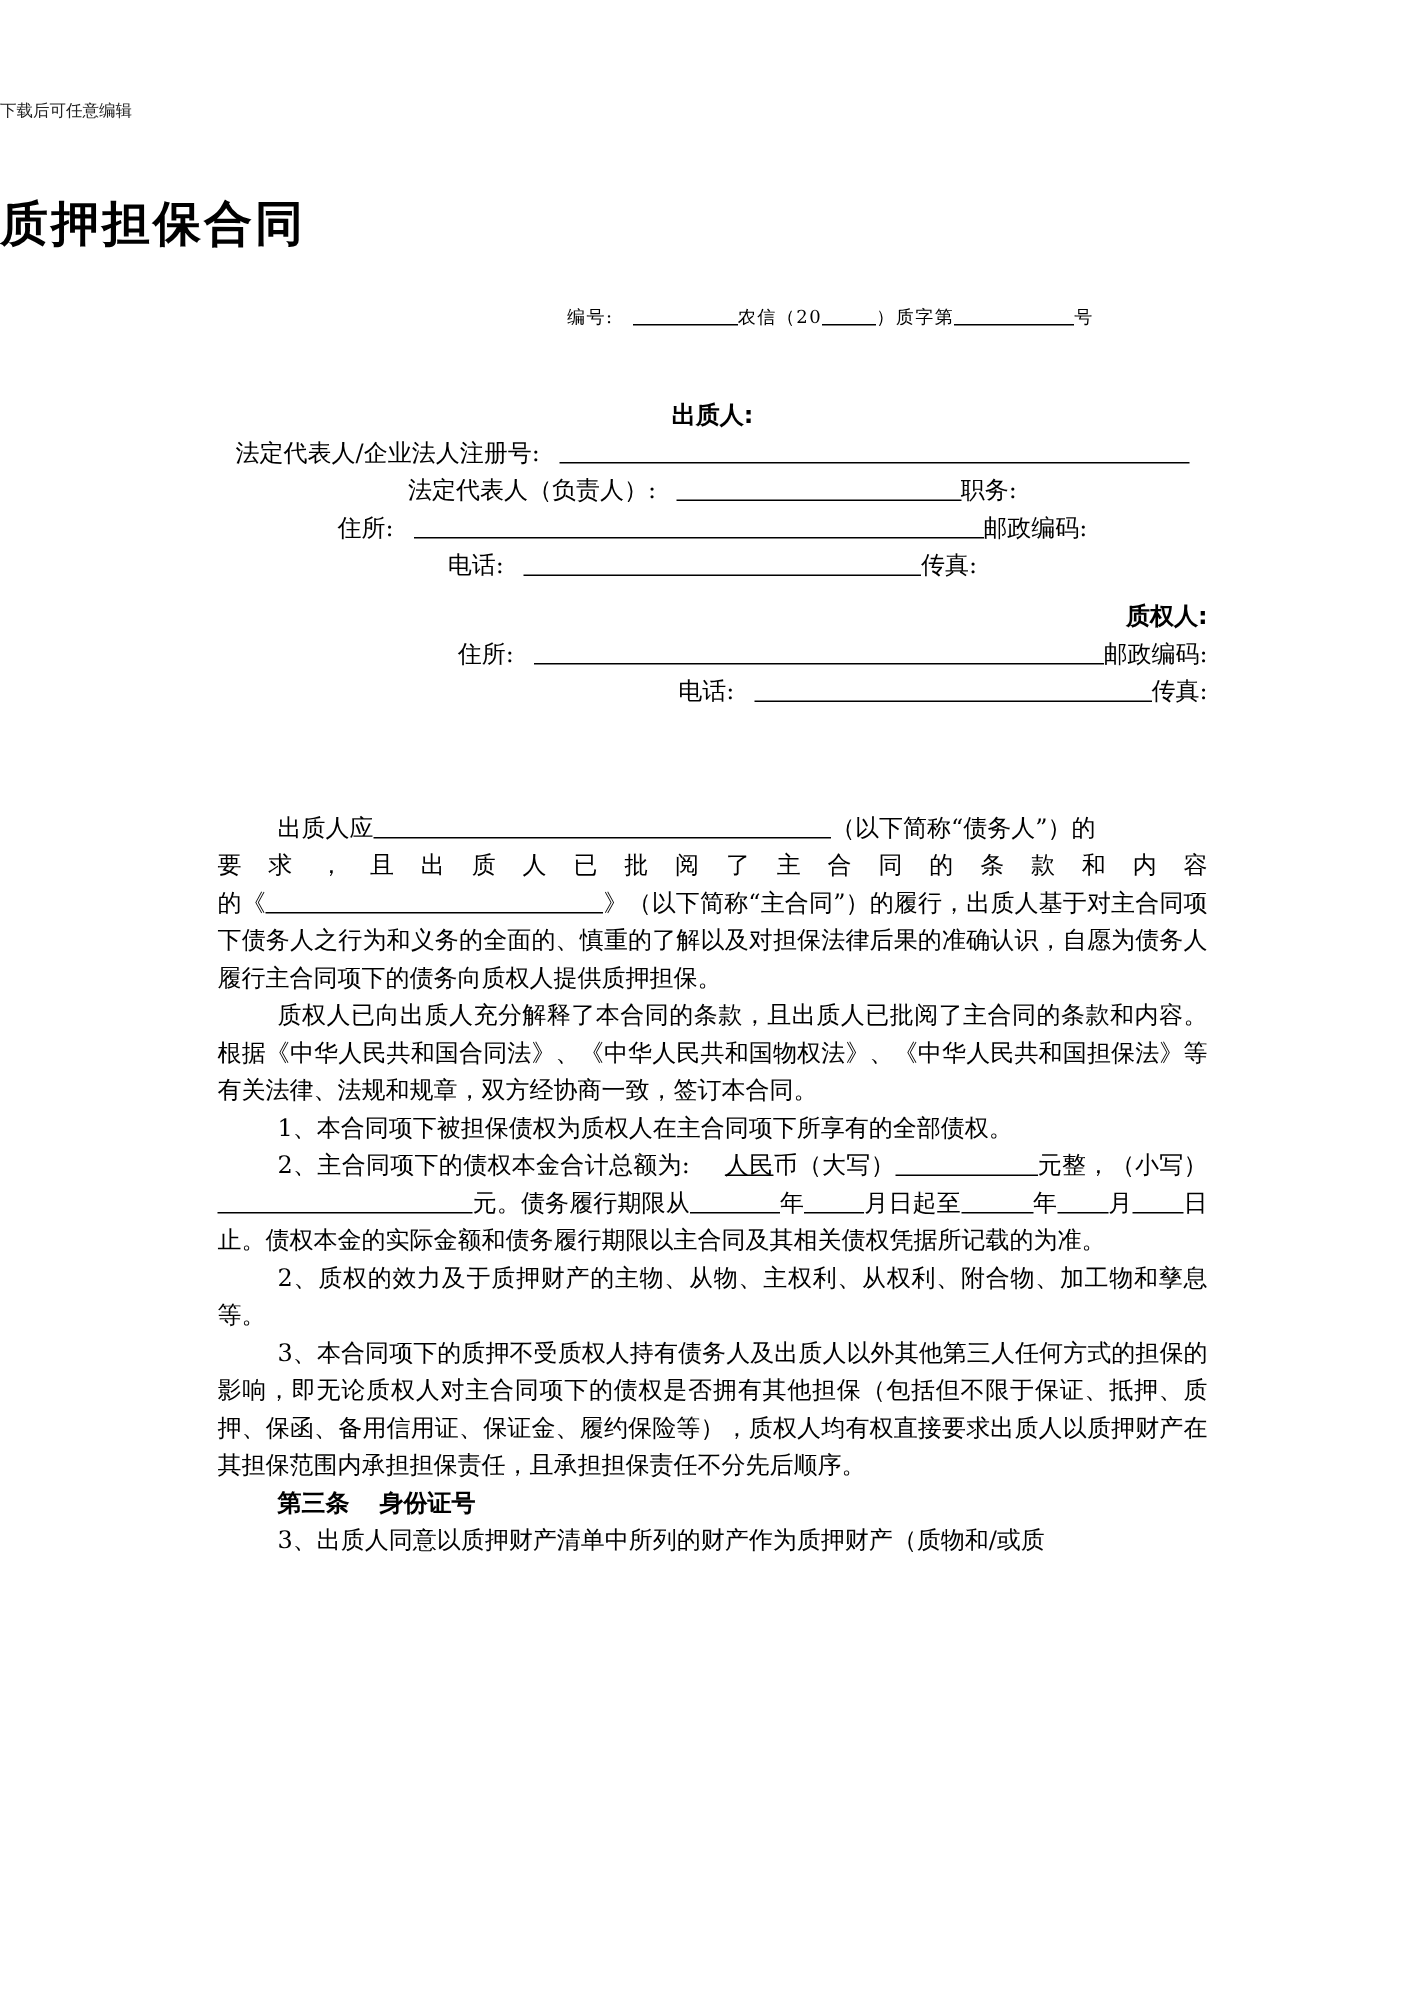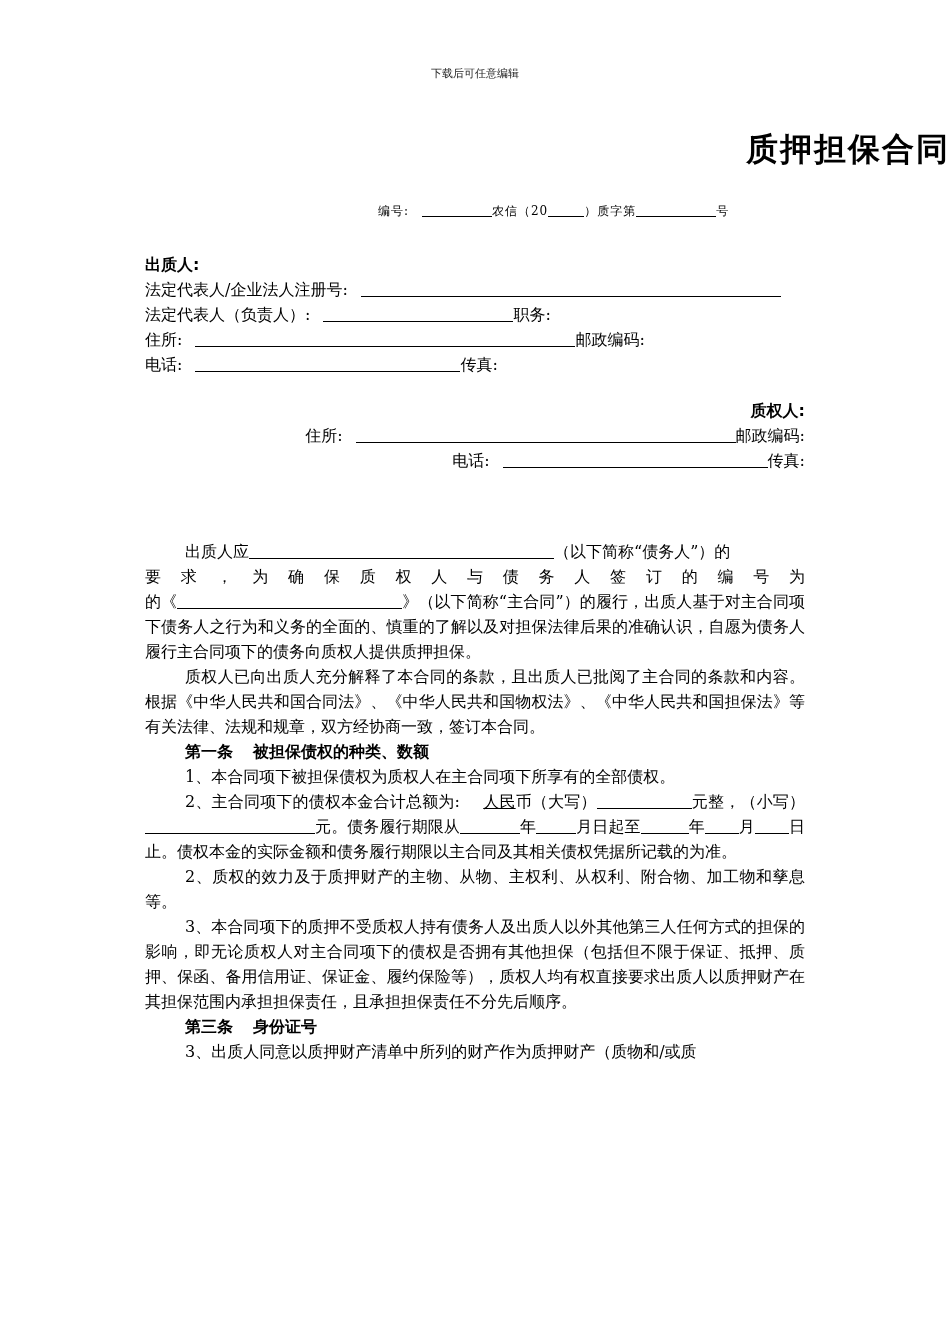--- a/index.html
+++ b/index.html
@@ -1,20 +1,20 @@
 <!DOCTYPE html>
 <html><head>
 <meta charset="utf-8">
 <style>
   html, body { margin: 0; padding: 0; background: #ffffff; }
   body { width: 950px; height: 1344px; position: relative; overflow: hidden;
          font-family: "DejaVu Serif", "Liberation Serif", serif; color: #000; }
-  .header-note { position: absolute; top: 66px; left: 0; width: 950px; text-align: center;
+  .header-note { position: absolute; top: 66px; left: 0; width: 950px; 
                  font-size: 11px; color: #222; }
-  .title { position: absolute; top: 128px; left: 0; width: 950px; text-align: right;
+  .title { position: absolute; top: 128px; left: 0; width: 950px; text-align: left;
            font-size: 32px; font-weight: bold; letter-spacing: 2px;
            font-family: "DejaVu Sans", sans-serif; }
   .number-line { position: absolute; top: 200px; left: 378px; font-size: 12px; letter-spacing: 1px; }
   .u { display: inline-block; border-bottom: 1.5px solid #000; height: 16px; vertical-align: -2px; }
   .u-text { text-decoration: underline; }
   .block { position: absolute; left: 145px; width: 660px; font-size: 16px; line-height: 25px; }
   .line { white-space: nowrap; height: 25px; }
   .bold { font-weight: bold; font-family: "DejaVu Sans", sans-serif; }
   .para { text-indent: 40px; text-align: justify; margin: 0; }
   .heading { padding-left: 40px; font-weight: bold; font-family: "DejaVu Sans", sans-serif; height: 25px; }
@@ -26,21 +26,21 @@
 
 <div class="header-note">下载后可任意编辑</div>
 
 <div class="title">质押担保合同</div>
 
 <div class="number-line">
   <span>编号:</span>
   <span class="u" style="width:70px;margin-left:8px;"></span><span>农信（20</span><span class="u" style="width:36px;"></span><span>）质字第</span><span class="u" style="width:80px;"></span><span>号</span>
 </div>
 
-<div class="block" style="top:252px;">
+<div class="block" style="top:264px;text-align:center;">
   <div class="line bold">出质人:</div>
   <div class="line">
     <span>法定代表人/企业法人注册号:</span>
     <span class="u" style="width:420px;margin-left:8px;"></span>
   </div>
   <div class="line">
     <span>法定代表人（负责人）:</span>
     <span class="u" style="width:190px;margin-left:8px;"></span><span>职务:</span>
   </div>
   <div class="line">
@@ -62,29 +62,26 @@
   <div class="line">
     <span>电话:</span>
     <span class="u" style="width:265px;margin-left:8px;"></span><span>传真:</span>
   </div>
 </div>
 
 <div class="block" style="top:497px;margin-top:42px;">
   <div class="line" style="padding-left:40px;">
     <span>出质人应</span><span class="u" style="width:305px;"></span><span>（以下简称“债务人”）的</span>
   </div>
-  <div class="line just-spread">要求，为确保质权人与债务人签订的编号为</div>
+  <div class="line just-spread">要求，且出质人已批阅了主合同的条款和内容</div>
   <p class="para" style="text-indent:0;">
     <span>的《</span><span class="u" style="width:225px;"></span><span>》（以下简称“主合同”）的履行，出质人基于对主合同项下债务人之行为和义务的全面的、慎重的了解以及对担保法律后果的准确认识，自愿为债务人履行主合同项下的债务向质权人提供质押担保。</span>
   </p>
   <p class="para">质权人已向出质人充分解释了本合同的条款，且出质人已批阅了主合同的条款和内容。根据《中华人民共和国合同法》、《中华人民共和国物权法》、《中华人民共和国担保法》等有关法律、法规和规章，双方经协商一致，签订本合同。</p>
 
-  <div class="heading">
-    <span>第一条</span><span class="gap"></span><span>被担保债权的种类、数额</span>
-  </div>
   <p class="para">1、本合同项下被担保债权为质权人在主合同项下所享有的全部债权。</p>
   <p class="para">
     <span>2、主合同项下的债权本金合计总额为:</span>
     <span class="u-text" style="padding-left:18px;">人民</span><span>币（大写）</span><span class="u" style="width:95px;"></span><span>元整，（小写）</span><span class="u" style="width:170px;"></span><span>元。债务履行期限从</span><span class="u" style="width:60px;"></span><span>年</span><span class="u" style="width:40px;"></span><span>月</span><span>日起至</span><span class="u" style="width:48px;"></span><span>年</span><span class="u" style="width:34px;"></span><span>月</span><span class="u" style="width:34px;"></span><span>日止。债权本金的实际金额和债务履行期限以主合同及其相关债权凭据所记载的为准。</span>
   </p>
 
   <p class="para">2、质权的效力及于质押财产的主物、从物、主权利、从权利、附合物、加工物和孳息等。</p>
   <p class="para">3、本合同项下的质押不受质权人持有债务人及出质人以外其他第三人任何方式的担保的影响，即无论质权人对主合同项下的债权是否拥有其他担保（包括但不限于保证、抵押、质押、保函、备用信用证、保证金、履约保险等），质权人均有权直接要求出质人以质押财产在其担保范围内承担担保责任，且承担担保责任不分先后顺序。</p>
 
   <div class="heading">

